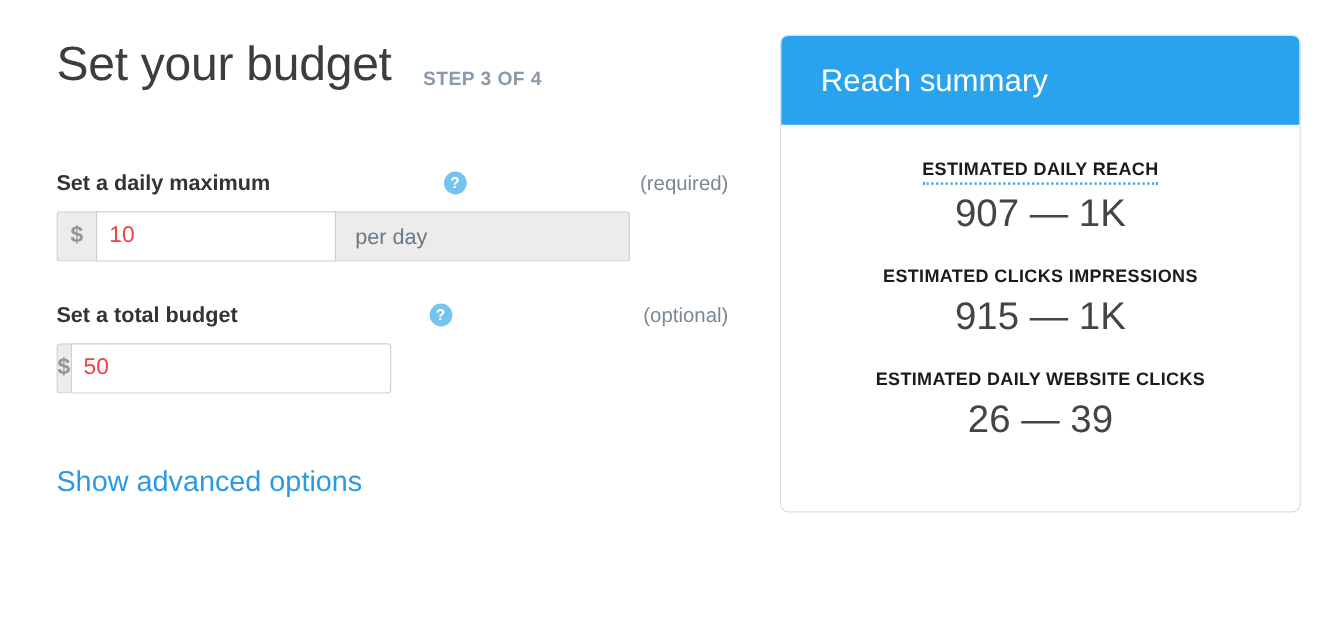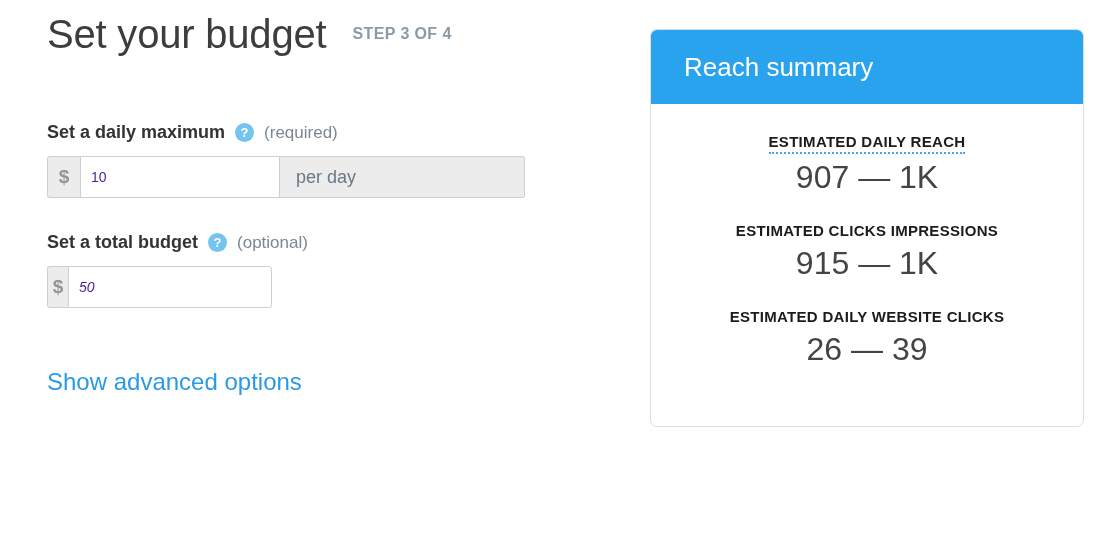--- a/index.html
+++ b/index.html
@@ -19,22 +19,22 @@
   
   .left-col {
     position: absolute;
     left: 47px;
     top: 0;
     width: 560px;
   }
 
   .page-head {
     display: flex;
-    align-items: center;
-    margin-top: 12px;
+    align-items: flex-end;
+    margin-top: 32px;
   }
   .page-title {
     font-size: 40px;
     font-weight: 400;
     color: #3d3d3d;
     letter-spacing: -0.2px;
     line-height: 1.1;
   }
   .step-label {
     margin-left: 26px;
@@ -45,20 +45,21 @@
   }
 
   .field-group { margin-top: 0; }
   .field-group.first { margin-top: 66px; }
   .field-group.second { margin-top: 34px; }
 
   .field-label-row {
     display: flex;
     align-items: center;
     margin-bottom: 13px;
+    justify-content: space-between;
   }
   .field-label {
     font-size: 18px;
     font-weight: bold;
     color: #333333;
   }
   .help-icon {
     width: 19px;
     height: 19px;
     border-radius: 50%;
@@ -111,29 +112,29 @@
     color: #6a7885;
     font-size: 18px;
     font-weight: normal;
     border-left: none;
     border-radius: 0 3px 3px 0;
   }
   .text-input {
     flex: 1;
     border: 1px solid #cfcfcf;
     background: #ffffff;
-    font-size: 14px;
-    color: #4c1d95;
+    font-size: 19px;
+    color: #ef4444;
     padding: 0 10px;
     box-sizing: border-box;
     outline: none;
     font-family: "Liberation Sans", sans-serif;
   }
   .input-group.wide .text-input { width: 200px; flex: none; }
-  .input-group.narrow .text-input { border-radius: 0 3px 3px 0; font-style: italic; }
+  .input-group.narrow .text-input { border-radius: 0 3px 3px 0; }
 
   .advanced-link {
     display: inline-block;
     margin-top: 60px;
     font-size: 24px;
     color: #2b9ae5;
     text-decoration: none;
     cursor: pointer;
   }
 

